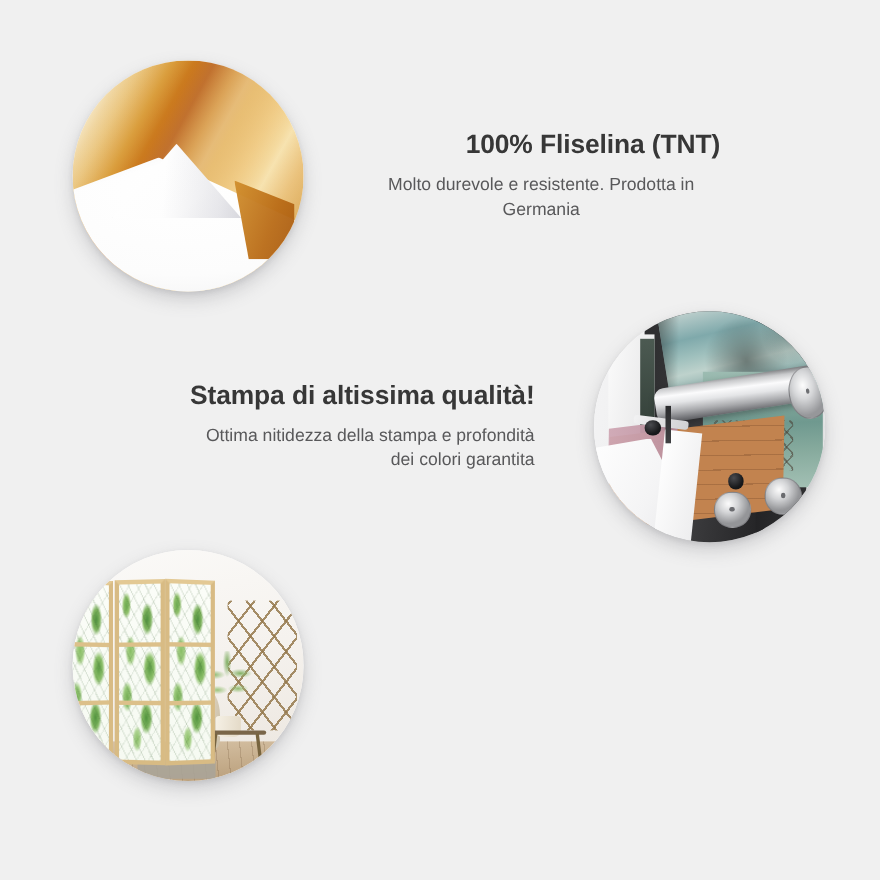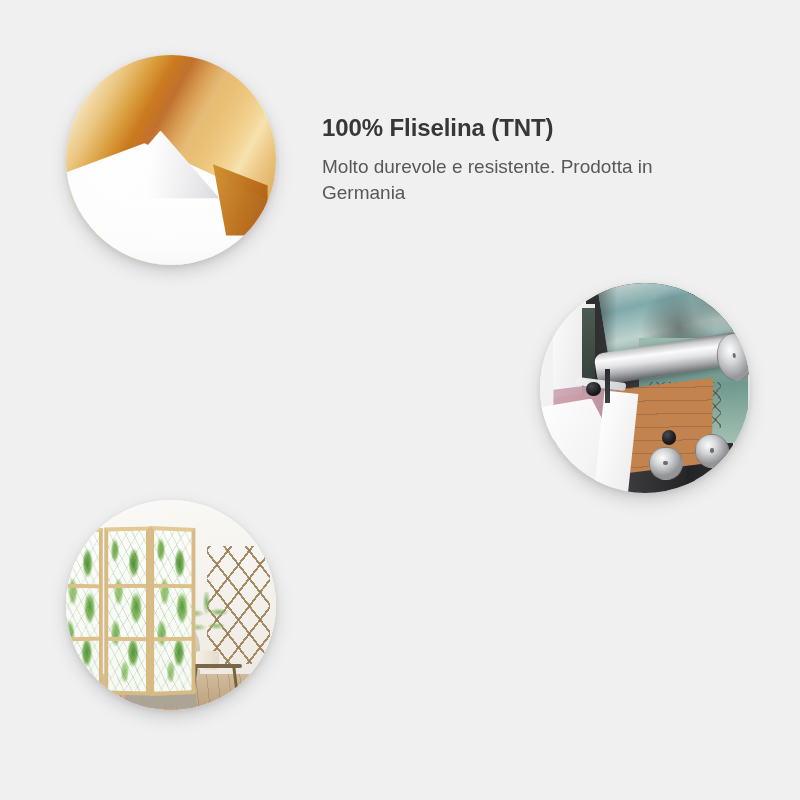--- a/index.html
+++ b/index.html
@@ -48,33 +48,33 @@
     height: 210px;
     border-radius: 50%;
     overflow: hidden;
     background: #fdfdfd;
     box-shadow: 0 7px 16px rgba(120,120,125,0.30),
                 0 2px 5px rgba(120,120,125,0.16);
   }
 
   
   .copy { flex: 1 1 auto; }
-  .copy.align-left  { text-align: left;  padding-left: 36px; }
+  .copy.align-left  { text-align: center;  padding-left: 36px; }
   .copy.align-right { text-align: right; padding-right: 44px; }
 
   .headline {
     font-size: 24px;
     font-weight: bold;
     color: #373737;
     letter-spacing: -0.1px;
     line-height: 1.2;
     margin: 0 0 11px 0;
   }
   .subline {
-    font-size: 19px;
+    font-size: 16px;
     font-weight: normal;
     color: #58585a;
     line-height: 1.38;
     margin: 0;
     max-width: 340px;
   }
   .copy.align-right .subline { margin-left: auto; max-width: 300px; }
 
   
   .wp-sheet {
@@ -619,20 +619,24 @@
         <div class="pr-tray-lip"></div>
         <div class="pr-arm"></div>
         <div class="pr-post"></div>
         <div class="pr-wheel w1"></div>
         <div class="pr-wheel w2"></div>
         <div class="pr-knob k1"></div>
         <div class="pr-knob k2"></div>
       </div>
     </div>
 
+    <div class="copy align-right">
+      <p class="headline">Stampa di altissima qualità!</p>
+      <p class="subline">Ottima nitidezza della stampa e profondità dei colori garantita</p>
+    </div>
 
   </div>
 
   <div class="feature" id="feature-uv">
 
     <div class="media-wrap">
       <div class="media">
         <div class="rm-bg"></div>
         <div class="rm-trellis"></div>
         <div class="rm-floor"></div>

